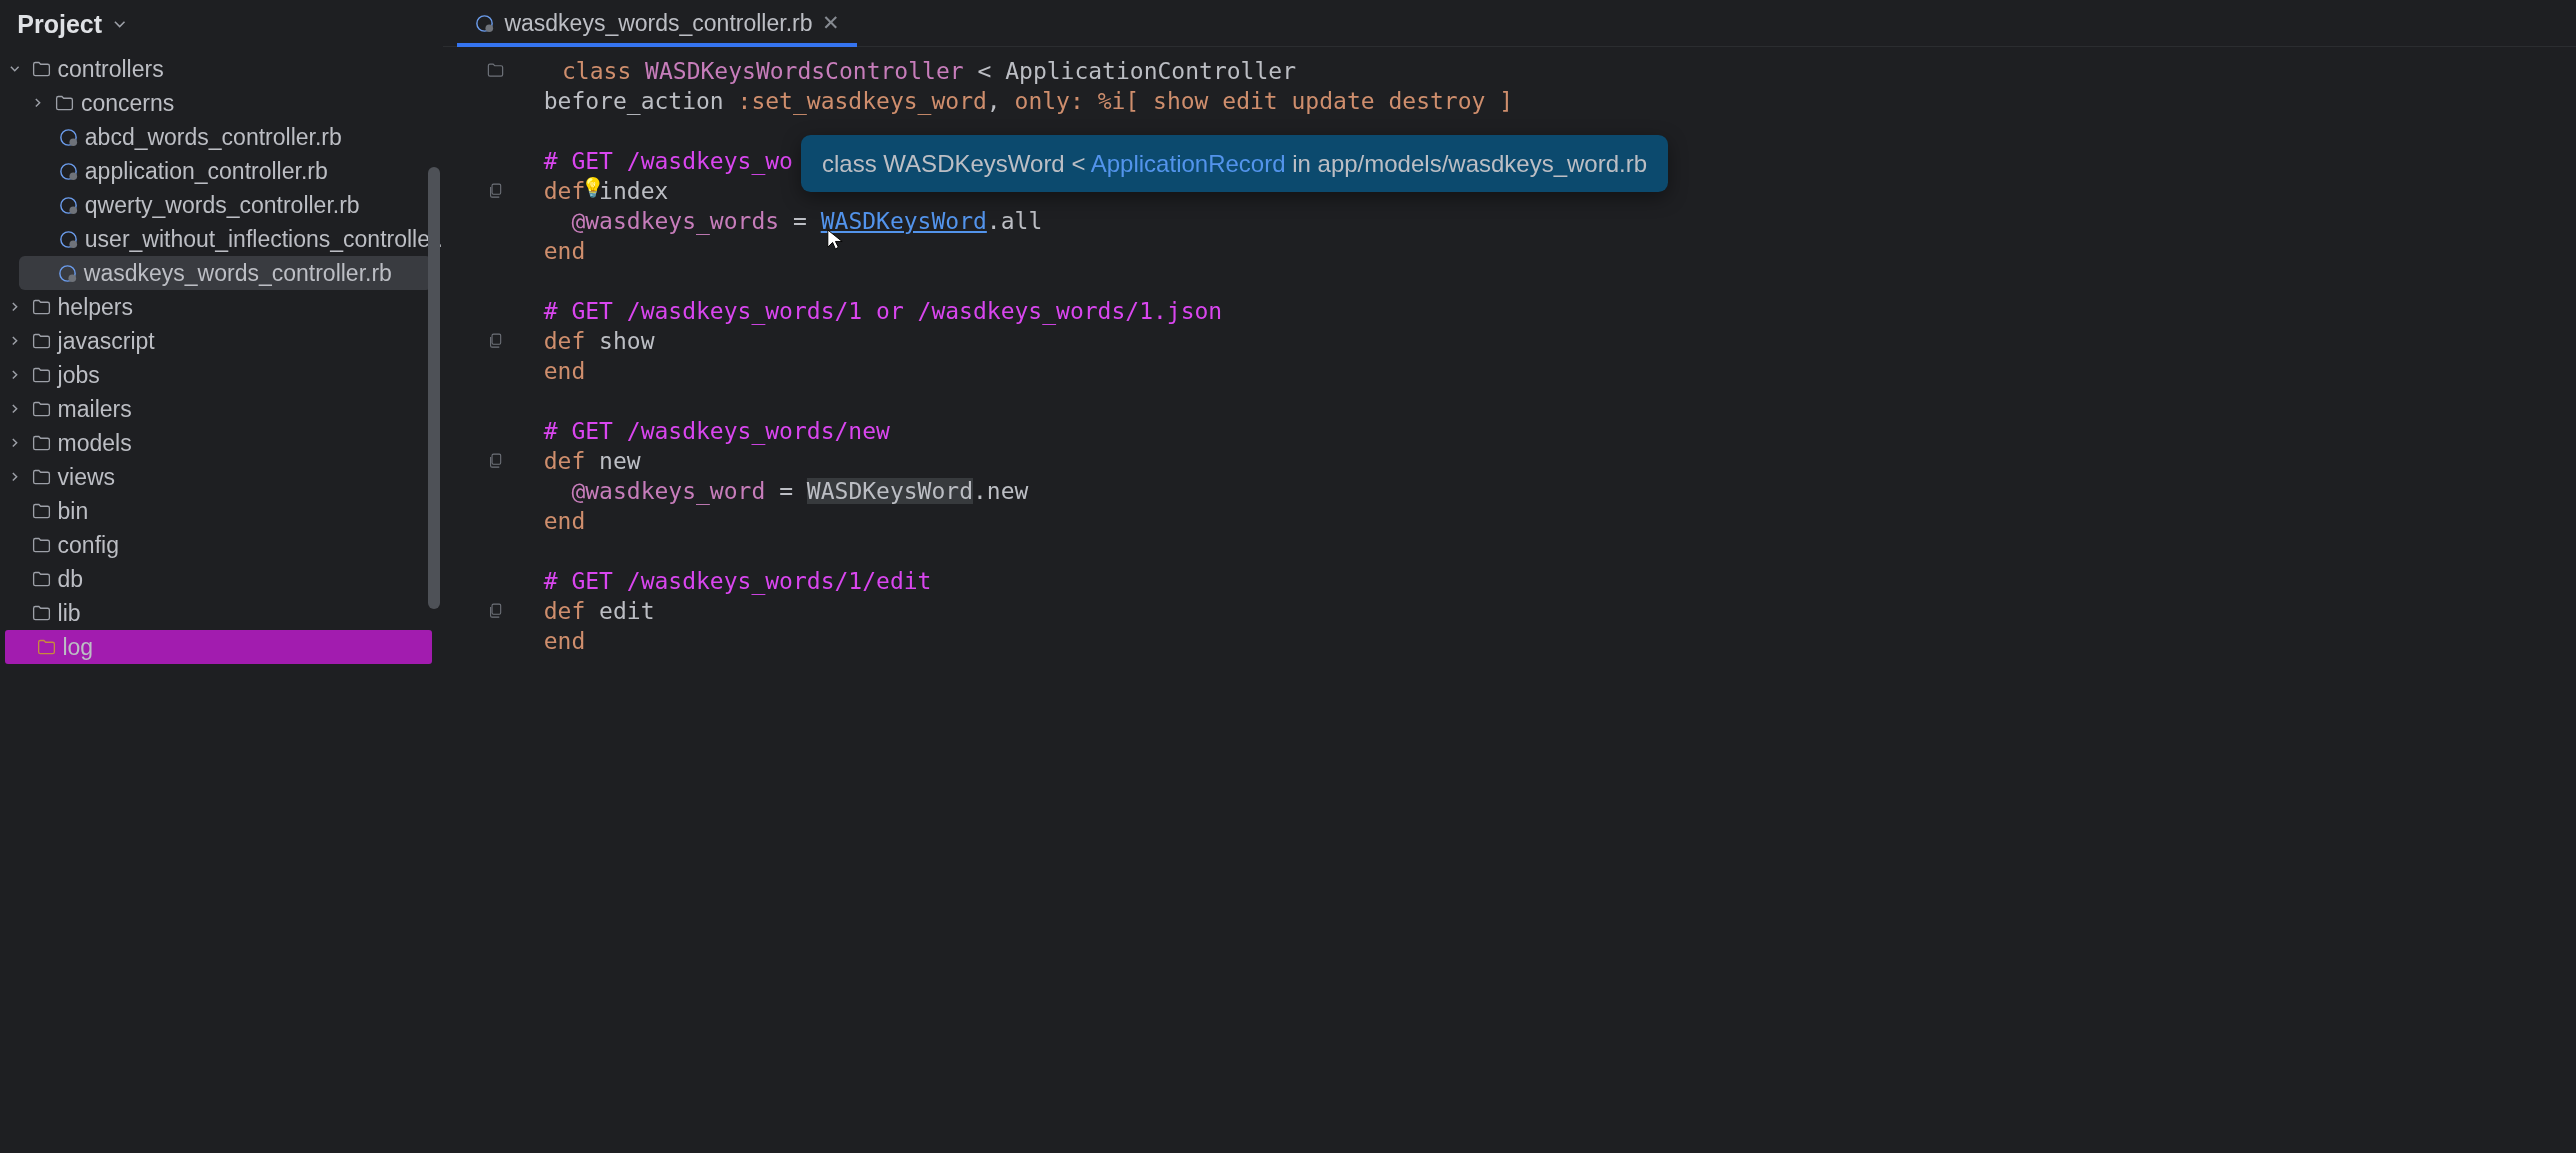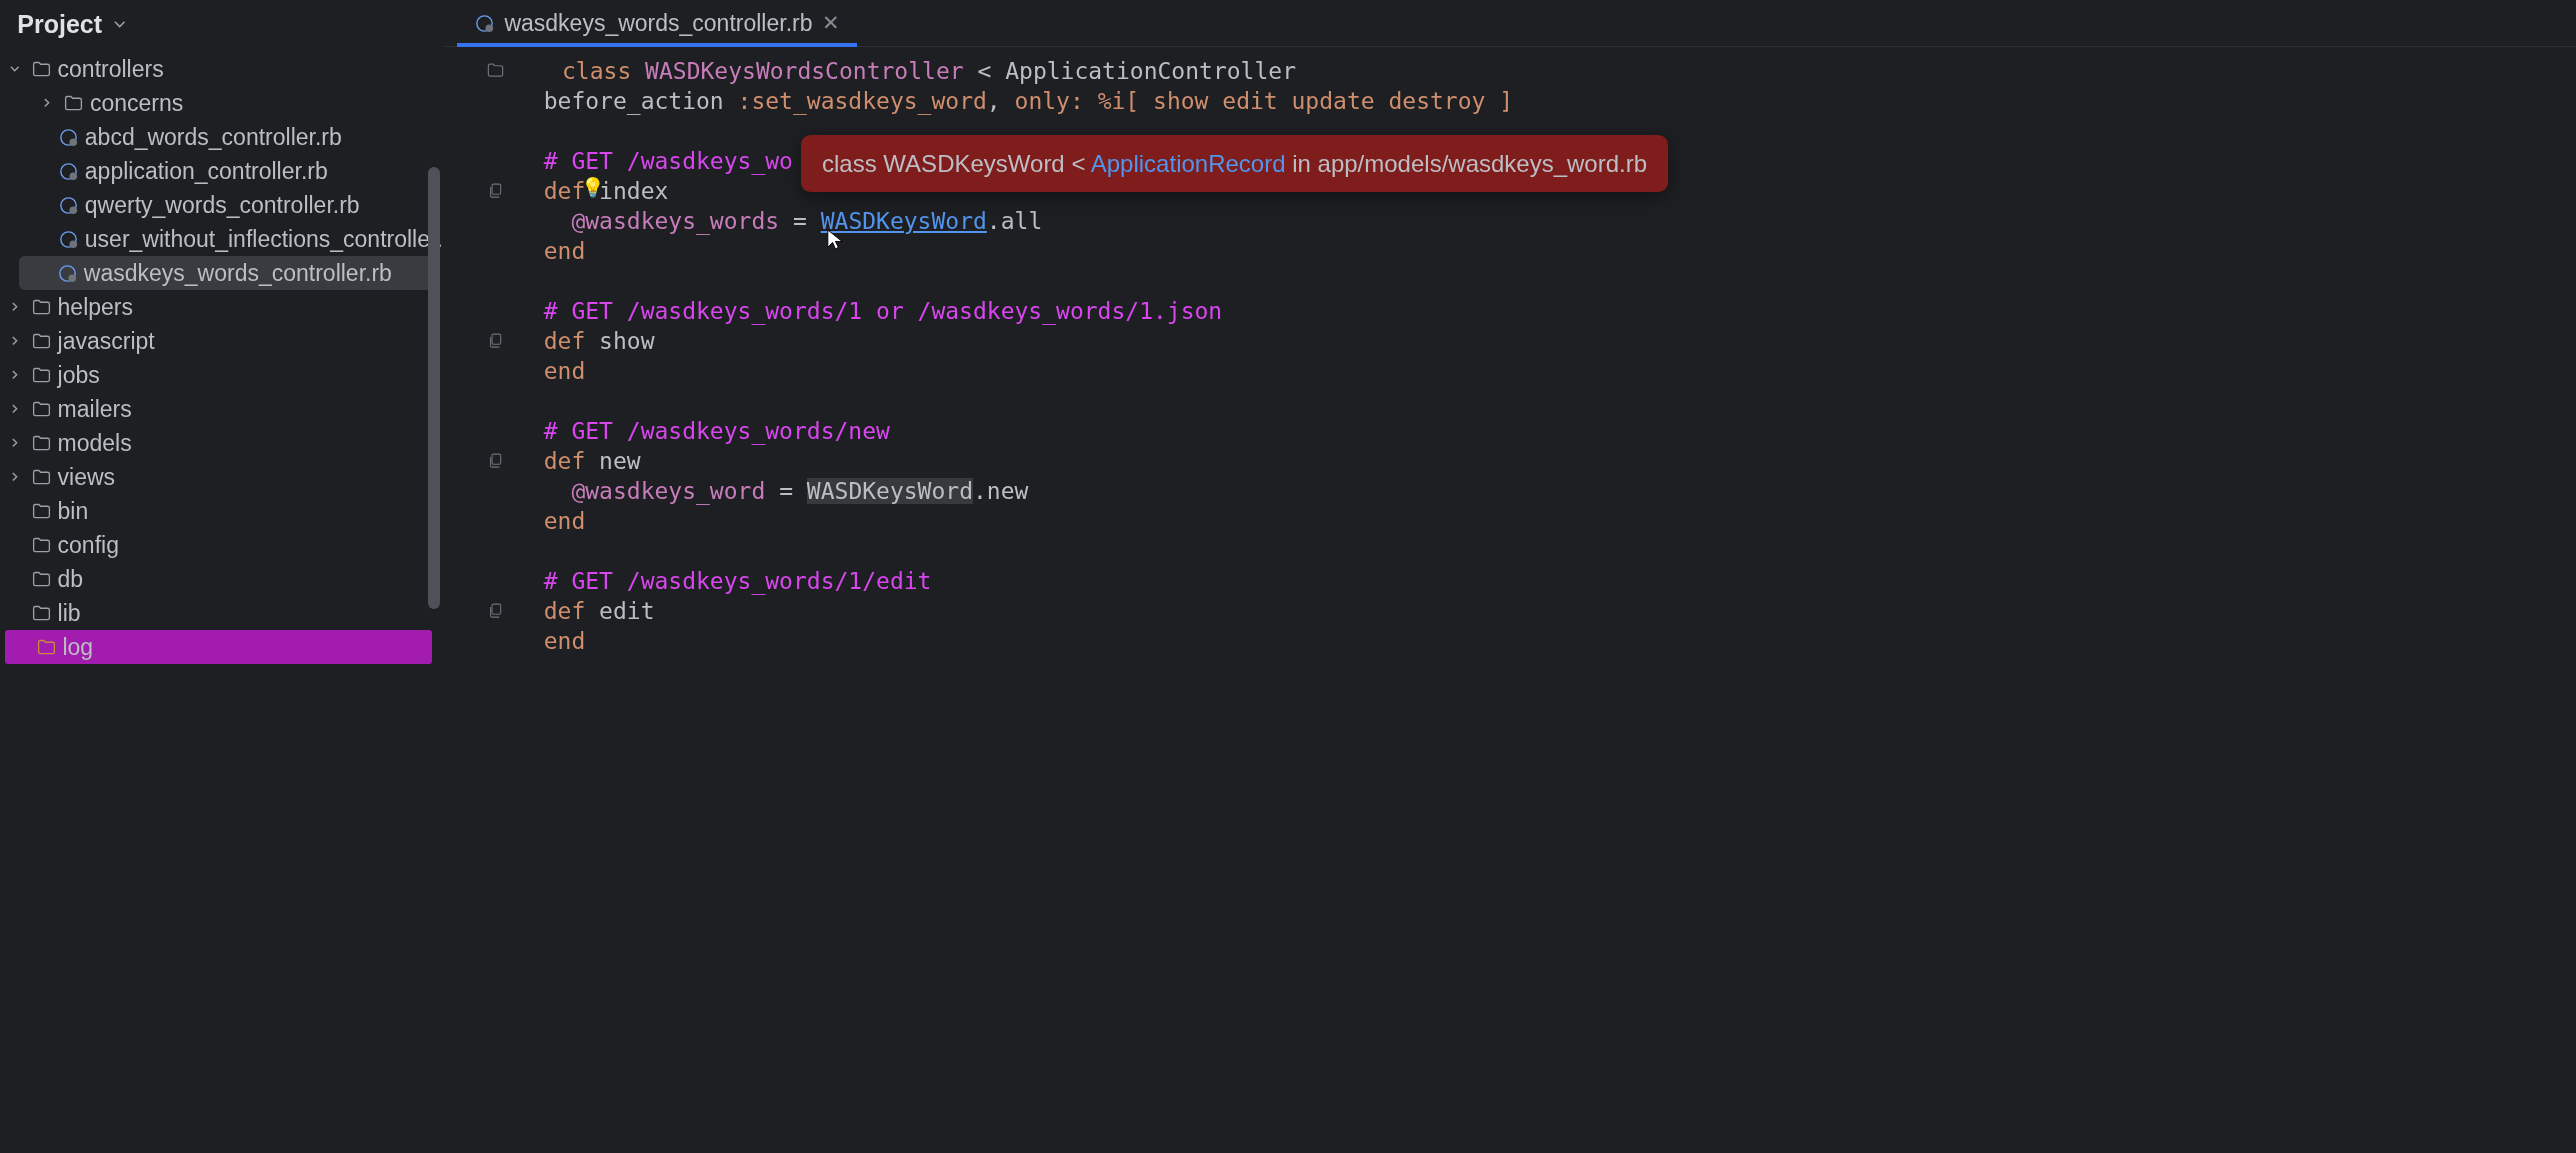--- a/index.html
+++ b/index.html
@@ -57,21 +57,21 @@
     border-radius: 5.8px;
     margin: 0 9.6px 0 19px;
     padding-left: 0;
   }
   .tree-item.active-folder {
     background: #a21caf;
     border-radius: 3px;
     margin: 0 9.6px 0 4.8px;
   }
   .indent-0 { padding-left: 7.7px; }
-  .indent-1 { padding-left: 40px; text-align: right; }
+  .indent-1 { padding-left: 31px; text-align: right; }
   .indent-2 { padding-left: 58px; }
   .indent-2f { padding-left: 58px; }
   .tree-item.selected.indent-2 { padding-left: 38px; }
   
   .expand-arrow {
     width: 17.3px;
     color: #9da0a8;
     font-size: 17.3px;
     text-align: center;
   }
@@ -191,21 +191,21 @@
   .const-link { color: #5394ec; text-decoration: underline; }
   .const-hl { color: #bcbec4; background: #373a3d; }
   .op { color: #bcbec4; }
   .punct { color: #bcbec4; }
   
   
   .tooltip {
     position: absolute;
     left: 285px;
     top: 88px;
-    background: #7f1d1d;
+    background: #0c4a6e;
     border-radius: 9.6px;
     padding: 13.5px 21px;
     color: #bcbec4;
     font-family: -apple-system, BlinkMacSystemFont, sans-serif;
     font-size: 24px;
     box-shadow: 0 5.8px 19px rgba(0,0,0,0.4);
     white-space: nowrap;
   }
   .tooltip .link { color: #5394ec; }
   

